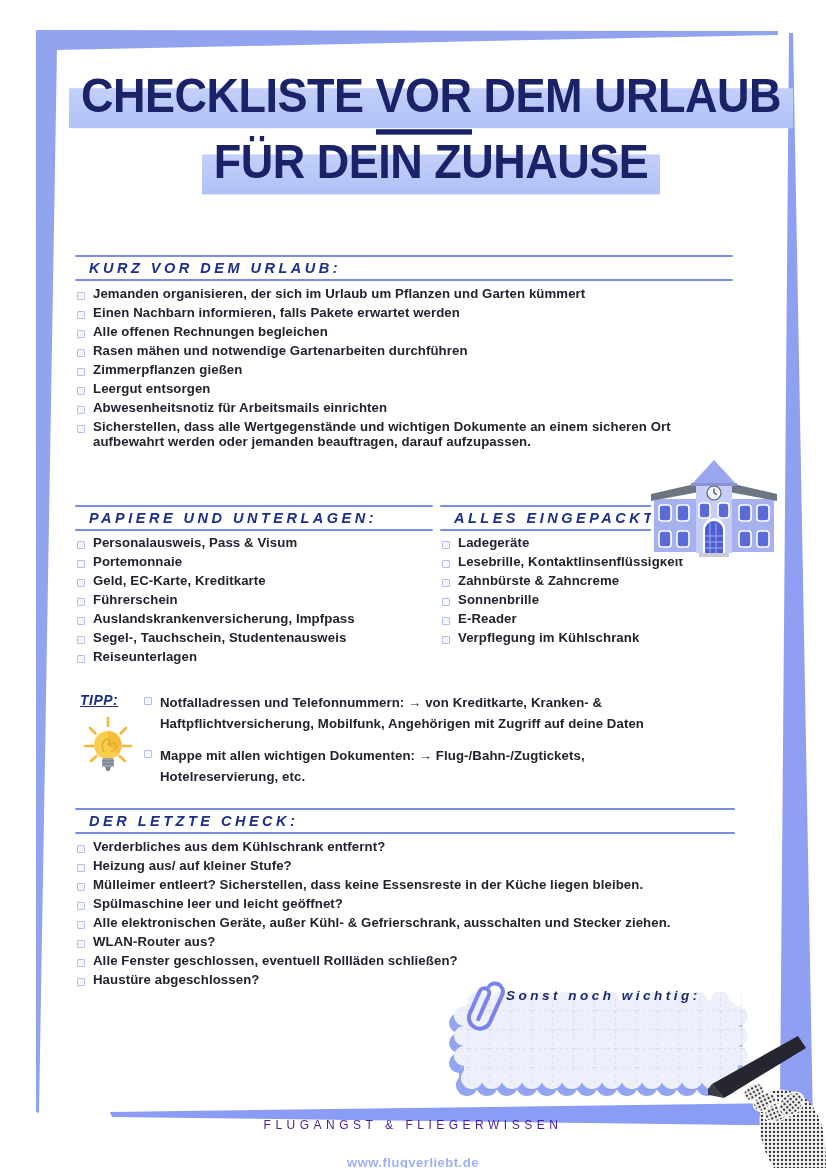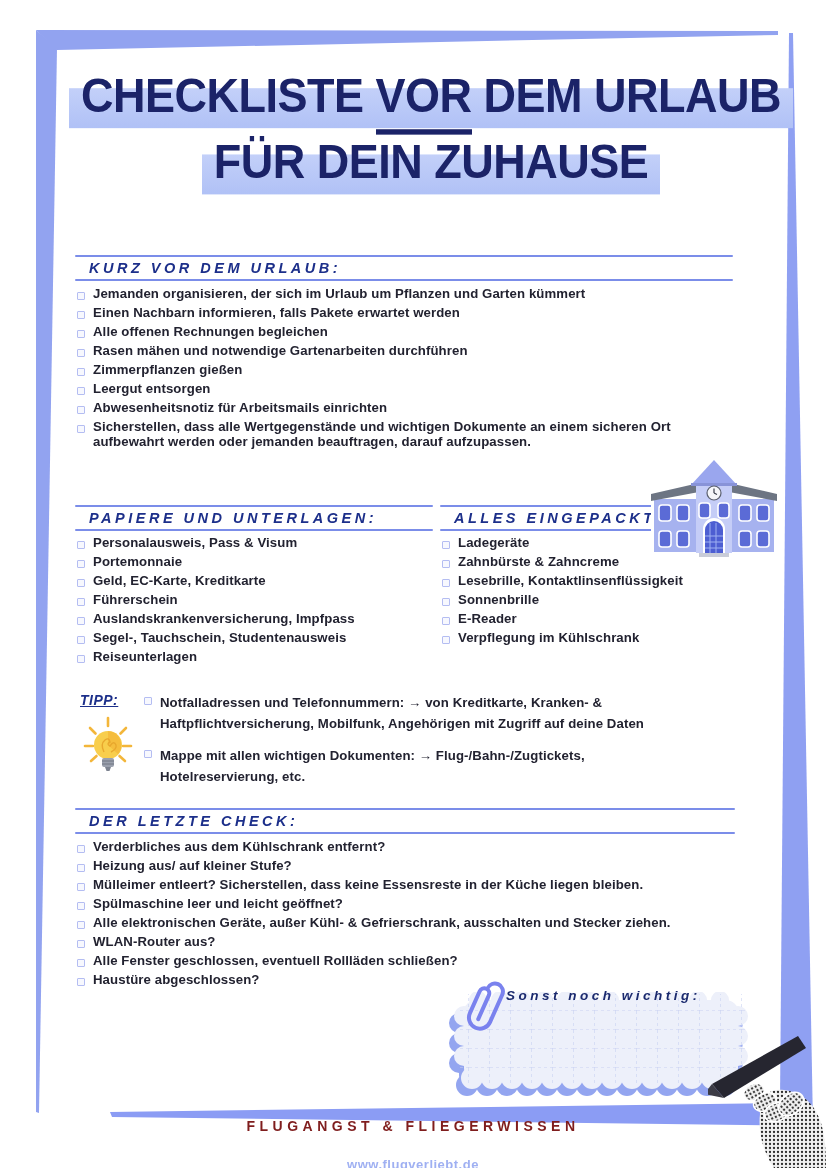--- a/index.html
+++ b/index.html
@@ -70,21 +70,21 @@
   .notes-heading {
     position:absolute; left:58px; top:10px; width:240px;
     font-size:13.5px; font-weight:700; font-style:italic;
     letter-spacing:3.5px; color:#1b2a6e; z-index:3;
   }
   .paperclip { position:absolute; left:18px; top:0; z-index:4; }
 
   
   .footer { position:absolute; left:0; top:1118px; width:826px; text-align:center; }
   .footer-brand {
-    font-size:14px; font-weight:700; letter-spacing:4.5px; color:#7f1d1d;
+    font-size:12px; font-weight:400; letter-spacing:4.5px; color:#4c1d95;
   }
   .footer-url {
     margin-top:23px; font-size:13px; font-weight:700; letter-spacing:0.5px; color:#9fb0f2;
   }
 
   .house { position:absolute; left:651px; top:453px; z-index:2; }
   .hand { position:absolute; left:708px; top:1018px; z-index:5; }
 </style>
 </head>
 <body>
@@ -245,26 +245,26 @@
     <div class="rule"></div>
     <div style="margin-top:5px;">
 
         <div class="check-item">
           <span class="checkbox"></span>
           <span class="check-label">Ladegeräte</span>
         </div>
 
         <div class="check-item">
           <span class="checkbox"></span>
+          <span class="check-label">Lesebrille, Kontaktlinsenflüssigkeit</span>
+        </div>
+
+        <div class="check-item">
+          <span class="checkbox"></span>
           <span class="check-label">Zahnbürste &amp; Zahncreme</span>
-        </div>
-
-        <div class="check-item">
-          <span class="checkbox"></span>
-          <span class="check-label">Lesebrille, Kontaktlinsenflüssigkeit</span>
         </div>
 
         <div class="check-item">
           <span class="checkbox"></span>
           <span class="check-label">Sonnenbrille</span>
         </div>
 
         <div class="check-item">
           <span class="checkbox"></span>
           <span class="check-label">E-Reader</span>

